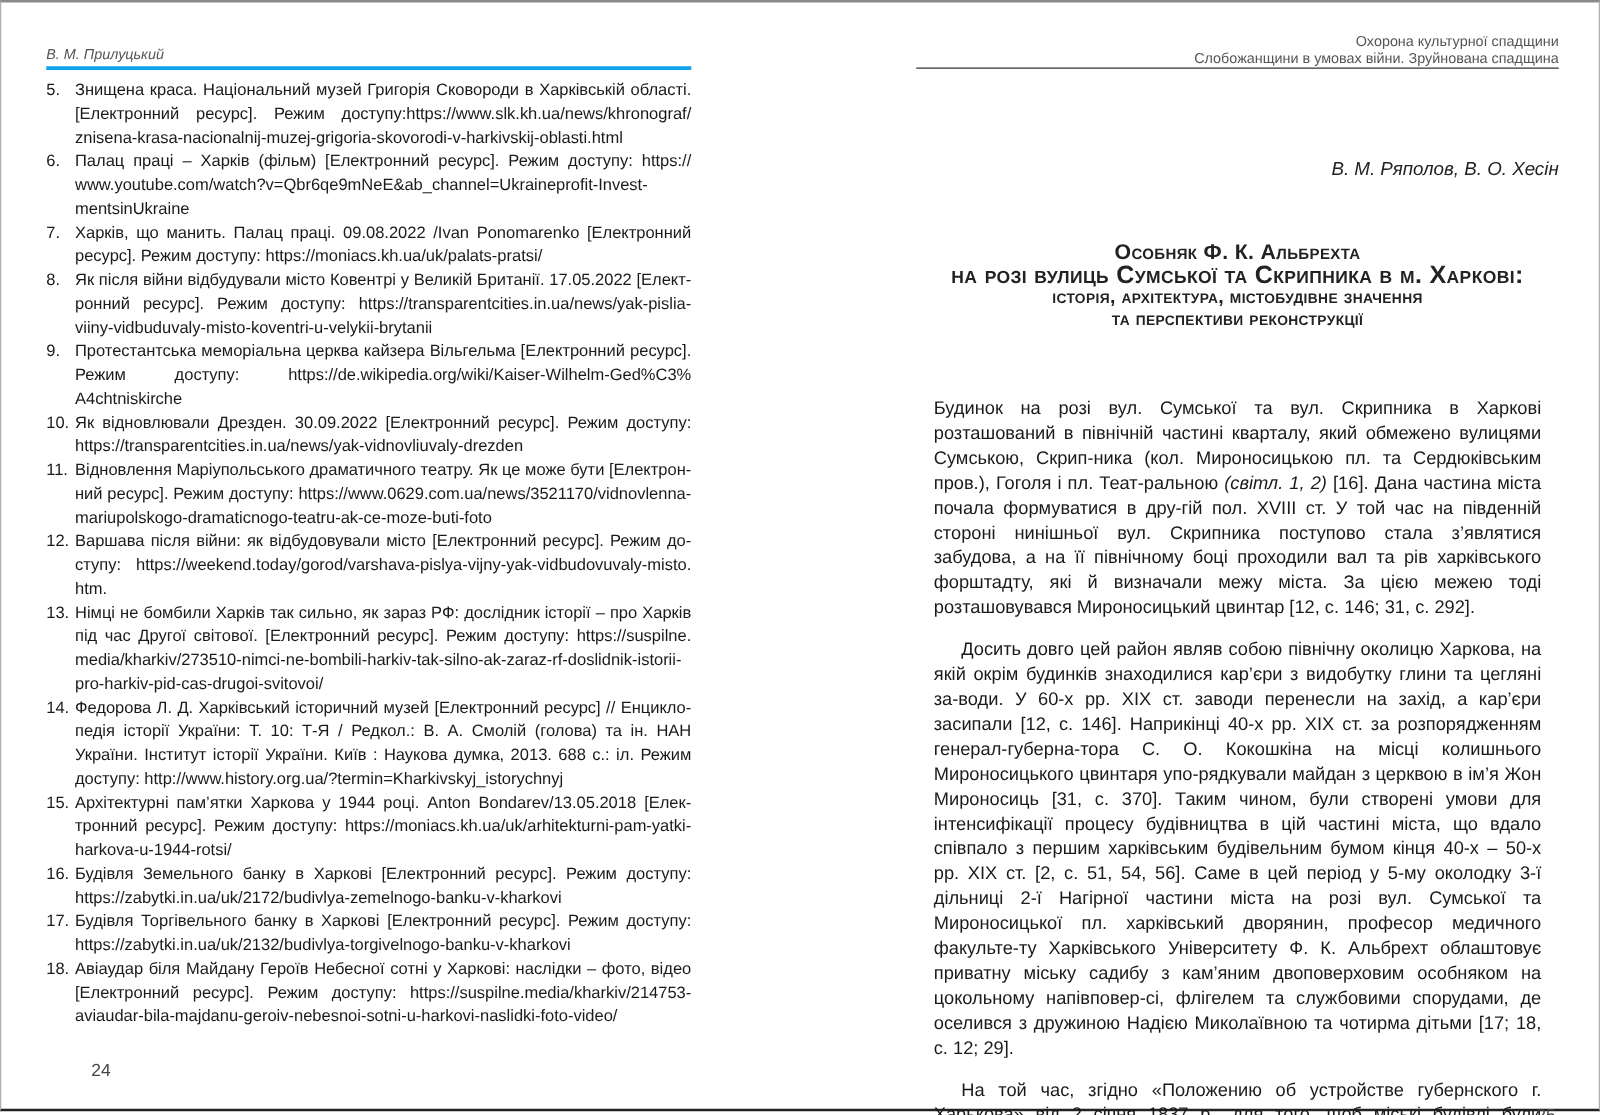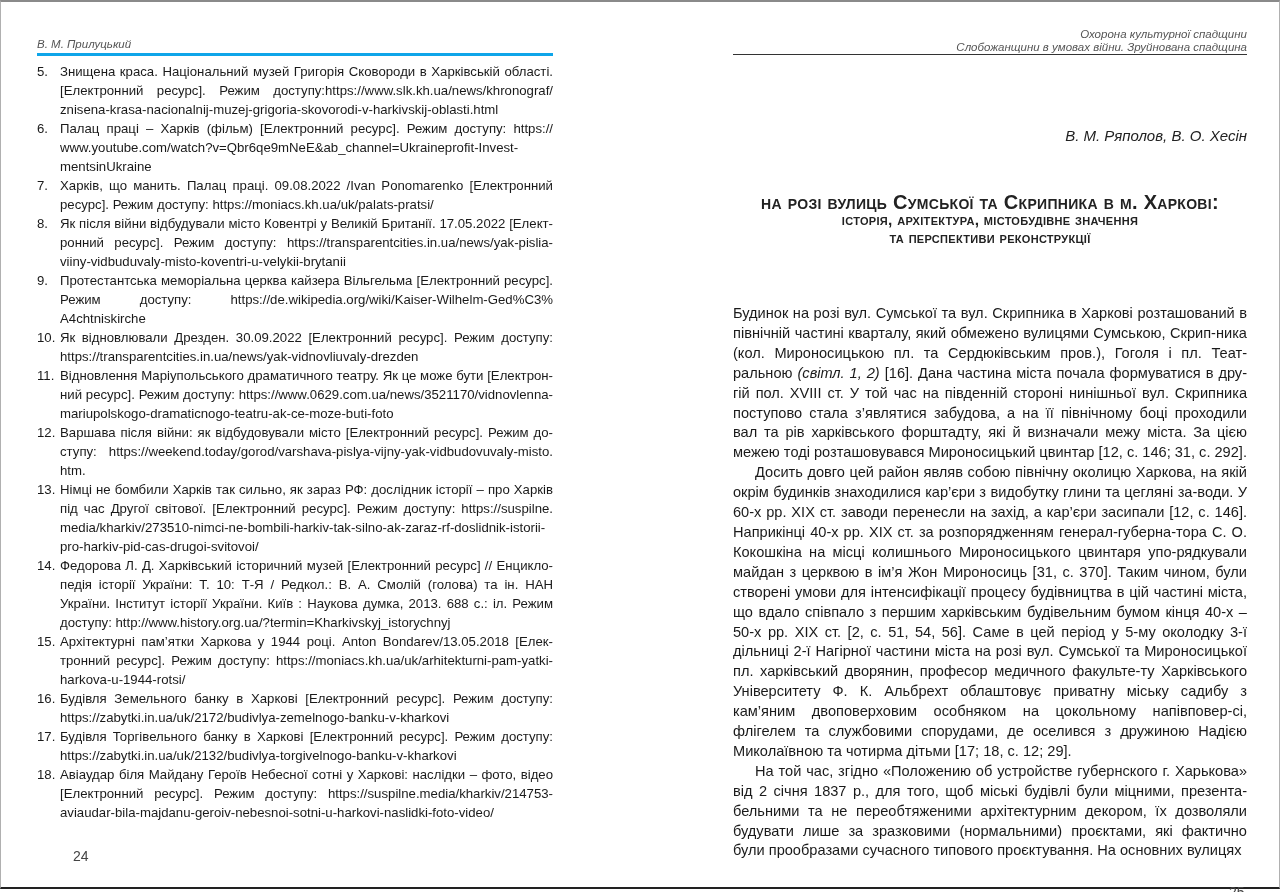--- a/index.html
+++ b/index.html
@@ -22,21 +22,21 @@
   .page-left { left:0; width:641px; }
   .page-right { left:641px; width:641px; }
 
   .run-head-left {
     position:absolute; left:37px; top:37px; width:516px;
     font-size:11.5px; font-style:italic; color:#555;
     border-bottom:3px solid #0ea5e9; padding-bottom:2px; line-height:14px;
   }
   .run-head-right {
     position:absolute; left:92px; top:28px; width:514px;
-    font-size:11.5px; font-style:italic; color:#555; text-align:right;
+    font-size:11.5px; color:#555; text-align:right;
     border-bottom:1px solid #333; padding-bottom:1px; line-height:12.5px;
   }
 
   .refs {
     position:absolute; left:37px; top:62px; width:516px;
     font-size:13.2px; line-height:19px; margin:0; padding:0; list-style:none;
   }
   .refs li { display:flex; text-align:justify; }
   .refs .num { width:23px; flex:none; }
   .refs .txt { flex:1; text-align:justify; word-break:break-word; }
@@ -51,21 +51,21 @@
   }
   .title div { line-height:18px; }
   .title .t1 { font-size:17px; }
   .title .t2 { font-size:20px; }
   .title .t3, .title .t4 { font-size:15.5px; }
 
   .body-text {
     position:absolute; left:92px; top:304px; width:514px;
     font-size:14.6px; line-height:19.9px; text-align:justify; color:#1a1a1a;
   }
-  .body-text p { margin:0; text-indent:0; }
+  .body-text p { margin:14px; text-indent:0; }
   .body-text p.indent { text-indent:22px; }
   .body-text em { font-style:italic; }
 
   .folio { position:absolute; top:848px; font-size:14px; color:#444; }
   .folio-left { left:37px;margin-left:36px; }
   .folio-right { left:588px;margin-top:36px; }
 </style>
 </head>
 <body>
 
@@ -138,20 +138,21 @@
 
 <div class="page page-right">
   <div class="run-head-right">
     <div>Охорона культурної спадщини</div>
     <div>Слобожанщини в умовах війни. Зруйнована спадщина</div>
   </div>
 
   <div class="authors">В. М. Ряполов, В. О. Хесін</div>
 
   <div class="title">
+    <div class="t1">Особняк Ф. К. Альбрехта</div>
     <div class="t2">на розі вулиць Сумської та Скрипника в м. Харкові:</div>
     <div class="t3">історія, архітектура, містобудівне значення</div>
     <div class="t4">та перспективи реконструкції</div>
   </div>
 
   <div class="body-text">
     <p><span>Будинок на розі вул. Сумської та вул. Скрипника в Харкові розташований в північній частині кварталу, який обмежено вулицями Сумською, Скрип-ника (кол. Мироносицькою пл. та Сердюківським пров.), Гоголя і пл. Теат-ральною </span><em>(світл. 1, 2)</em><span> [16]. Дана частина міста почала формуватися в дру-гій пол. XVIII ст. У той час на південній стороні нинішньої вул. Скрипника поступово стала з’являтися забудова, а на її північному боці проходили вал та рів харківського форштадту, які й визначали межу міста. За цією межею тоді розташовувався Мироносицький цвинтар [12, с. 146; 31, с. 292].</span></p>
     <p class="indent">Досить довго цей район являв собою північну околицю Харкова, на якій окрім будинків знаходилися кар’єри з видобутку глини та цегляні за-води. У 60-х рр. XIX ст. заводи перенесли на захід, а кар’єри засипали [12, с. 146]. Наприкінці 40-х рр. XIX ст. за розпорядженням генерал-губерна-тора С. О. Кокошкіна на місці колишнього Мироносицького цвинтаря упо-рядкували майдан з церквою в ім’я Жон Мироносиць [31, с. 370]. Таким чином, були створені умови для інтенсифікації процесу будівництва в цій частині міста, що вдало співпало з першим харківським будівельним бумом кінця 40-х – 50-х рр. XIX ст. [2, с. 51, 54, 56]. Саме в цей період у 5-му околодку 3-ї дільниці 2-ї Нагірної частини міста на розі вул. Сумської та Мироносицької пл. харківський дворянин, професор медичного факульте-ту Харківського Університету Ф. К. Альбрехт облаштовує приватну міську садибу з кам’яним двоповерховим особняком на цокольному напівповер-сі, флігелем та службовими спорудами, де оселився з дружиною Надією Миколаївною та чотирма дітьми [17; 18, с. 12; 29].</p>
     <p class="indent">На той час, згідно «Положению об устройстве губернского г. Харькова» від 2 січня 1837 р., для того, щоб міські будівлі були міцними, презента-бельними та не переобтяженими архітектурним декором, їх дозволяли будувати лише за зразковими (нормальними) проєктами, які фактично були прообразами сучасного типового проєктування. На основних вулицях</p>
   </div>

